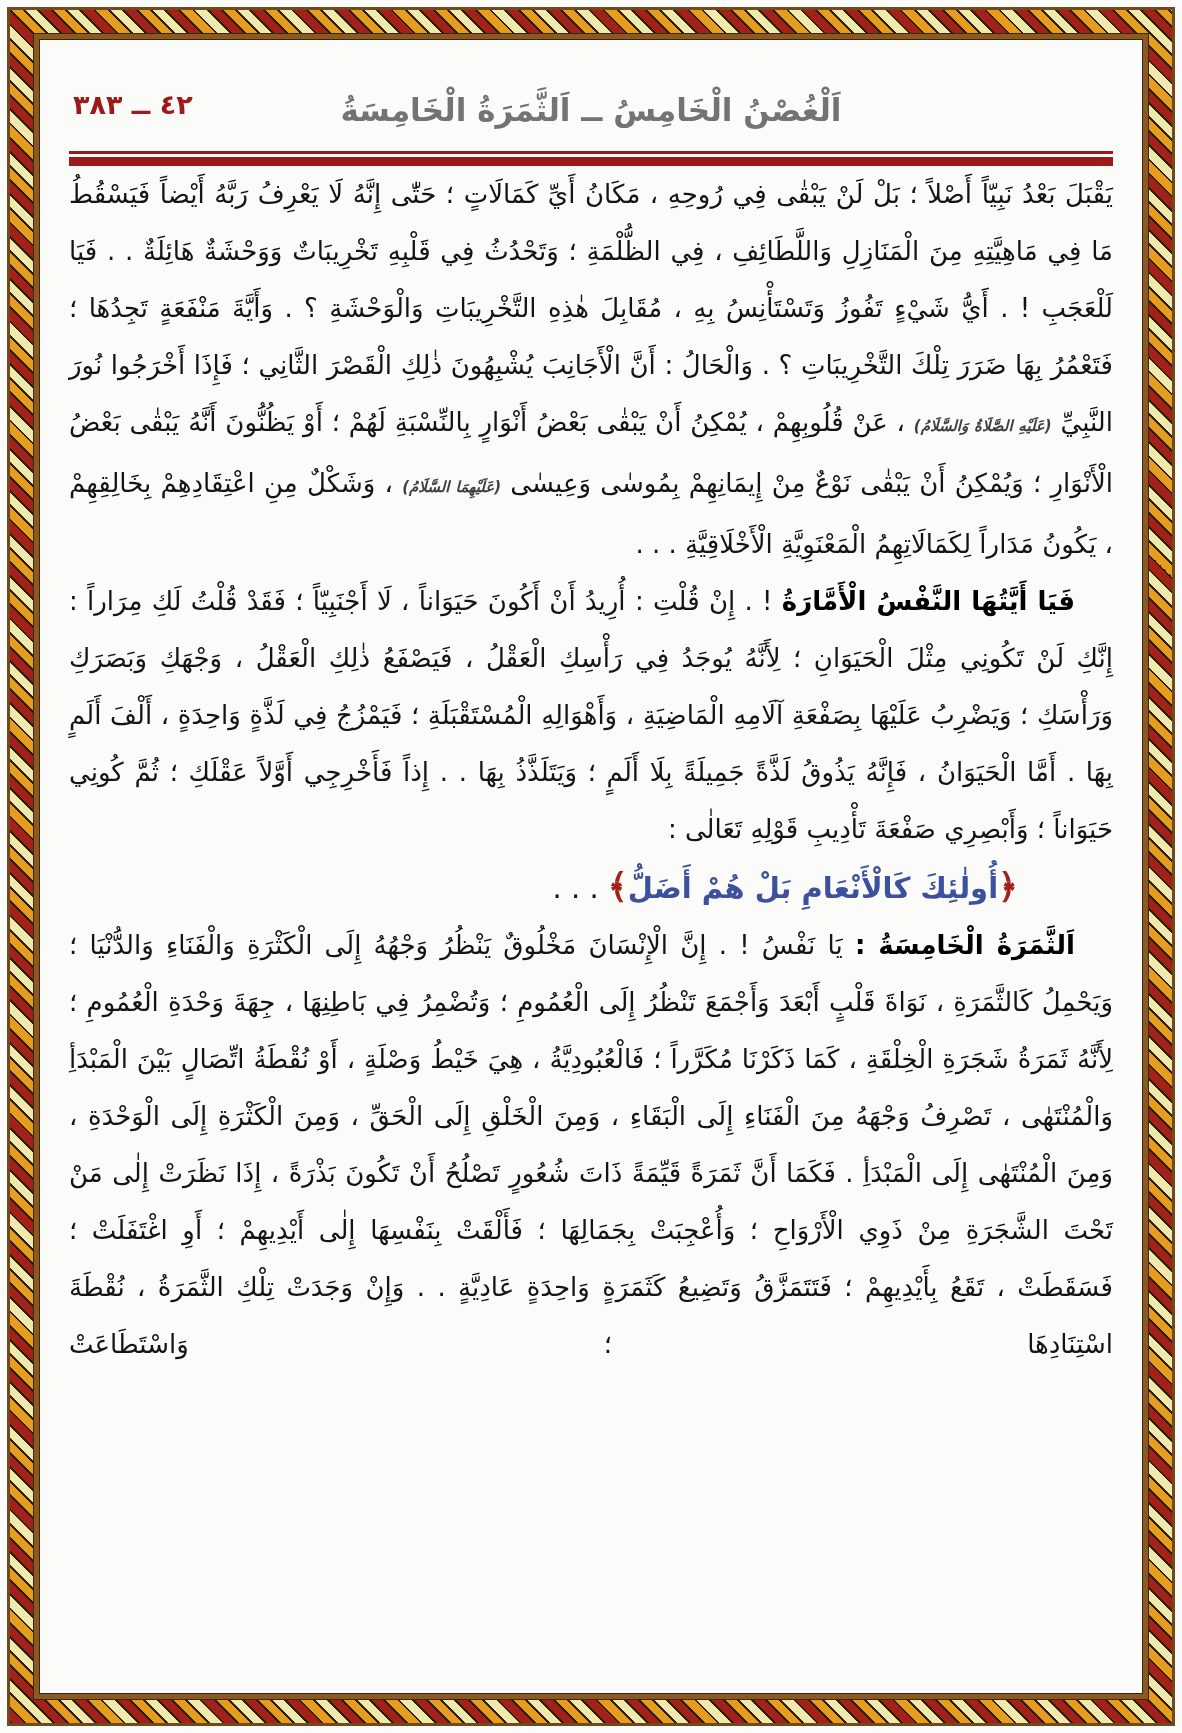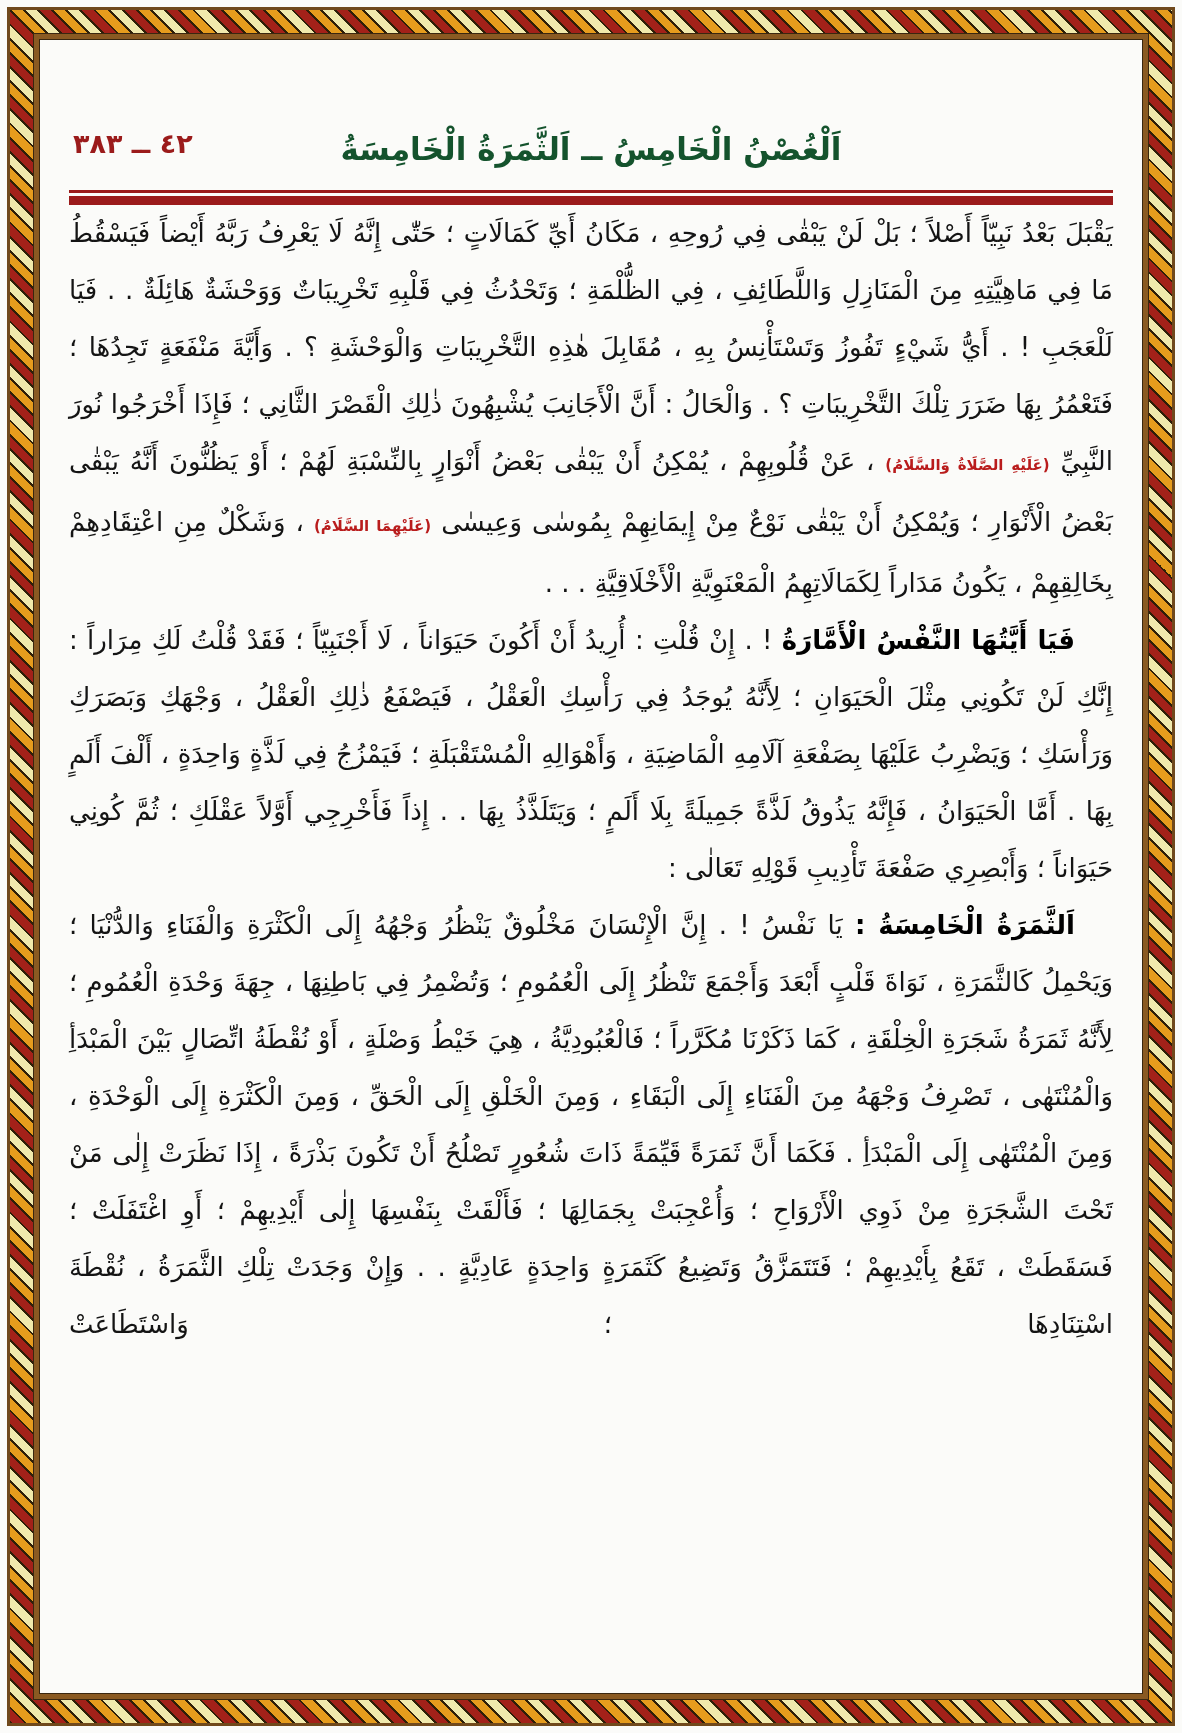--- a/index.html
+++ b/index.html
@@ -27,46 +27,45 @@
     position:absolute;inset:24px;
     background:#fbfbf9;
     border:5px solid #8a5a22;
     box-shadow:0 0 0 1px #3a2710, inset 0 0 0 1px #3a2710;
   }
   .content{
     position:absolute;top:39px;bottom:39px;left:39px;right:39px;
     padding:40px 30px 2px 30px;
     direction:rtl;
     color:#141414;
-    margin-top:39px;
   }
   .header{position:relative;height:62px;}
   .page-num{
     position:absolute;left:4px;top:10px;
     color:#9b1b1b;font-size:27px;font-weight:bold;
     letter-spacing:2px;
   }
   .page-title{
     text-align:center;
-    color:#14532d;font-size:31px;font-weight:bold;
+    color:#737373;font-size:31px;font-weight:bold;
     line-height:62px;
   }
   .rule{margin-top:10px;}
   .rule-thin{height:3px;background:#9b1b1b;}
   .rule-thick{height:9px;background:#9b1b1b;margin-top:3px;}
   .body-text{font-size:26px;line-height:57px;text-align:justify;}
   p.para{margin:0;}
   .p1{margin-top:18px;}
   .p2{margin-top:26px;text-indent:38px;}
   .verse-line{margin-top:2px;text-indent:95px;font-size:29px;}
   .p3{margin-top:28px;text-indent:38px;text-align-last:justify;}
   .lead-red{color:#000000;font-weight:bold;}
   .honorific{
-    color:#b91c1c;font-size:15px;font-weight:bold;
-    letter-spacing:0;white-space:nowrap;
+    color:#404040;font-size:15px;font-weight:bold;
+    letter-spacing:0;white-space:nowrap;font-style:italic;
   }
   .verse-bracket{color:#a32119;font-weight:bold;font-size:34px;}
   .verse-blue{color:#3c509e;font-weight:bold;}
 </style>
 </head>
 <body>
 
 <div class="page">
   <div class="frame-outer">
     <div class="frame-inner"></div>
@@ -83,18 +82,19 @@
       <div class="rule-thin"></div>
       <div class="rule-thick"></div>
     </div>
 
     <div class="body-text">
 
       <p class="para p1"><span>يَقْبَلَ بَعْدُ نَبِيّاً أَصْلاً ؛ بَلْ لَنْ يَبْقٰى فِي رُوحِهِ ، مَكَانُ أَيِّ كَمَالَاتٍ ؛ حَتّٰى إِنَّهُ لَا يَعْرِفُ رَبَّهُ أَيْضاً فَيَسْقُطُ مَا فِي مَاهِيَّتِهِ مِنَ الْمَنَازِلِ وَاللَّطَائِفِ ، فِي الظُّلْمَةِ ؛ وَتَحْدُثُ فِي قَلْبِهِ تَخْرِيبَاتٌ وَوَحْشَةٌ هَائِلَةٌ . . فَيَا لَلْعَجَبِ ! . أَيُّ شَيْءٍ تَفُوزُ وَتَسْتَأْنِسُ بِهِ ، مُقَابِلَ هٰذِهِ التَّخْرِيبَاتِ وَالْوَحْشَةِ ؟ . وَأَيَّةَ مَنْفَعَةٍ تَجِدُهَا ؛ فَتَعْمُرُ بِهَا ضَرَرَ تِلْكَ التَّخْرِيبَاتِ ؟ . وَالْحَالُ : أَنَّ الْأَجَانِبَ يُشْبِهُونَ ذٰلِكِ الْقَصْرَ الثَّانِي ؛ فَإِذَا أَخْرَجُوا نُورَ النَّبِيِّ </span><span class="honorific">(عَلَيْهِ الصَّلَاةُ وَالسَّلَامُ)</span><span> ، عَنْ قُلُوبِهِمْ ، يُمْكِنُ أَنْ يَبْقٰى بَعْضُ أَنْوَارٍ بِالنِّسْبَةِ لَهُمْ ؛ أَوْ يَظُنُّونَ أَنَّهُ يَبْقٰى بَعْضُ الْأَنْوَارِ ؛ وَيُمْكِنُ أَنْ يَبْقٰى نَوْعٌ مِنْ إِيمَانِهِمْ بِمُوسٰى وَعِيسٰى </span><span class="honorific">(عَلَيْهِمَا السَّلَامُ)</span><span> ، وَشَكْلٌ مِنِ اعْتِقَادِهِمْ بِخَالِقِهِمْ ، يَكُونُ مَدَاراً لِكَمَالَاتِهِمُ الْمَعْنَوِيَّةِ الْأَخْلَاقِيَّةِ . . .</span></p>
 
       <p class="para p2"><span class="lead-red">فَيَا أَيَّتُهَا النَّفْسُ الْأَمَّارَةُ</span><span> ! . إِنْ قُلْتِ : أُرِيدُ أَنْ أَكُونَ حَيَوَاناً ، لَا أَجْنَبِيّاً ؛ فَقَدْ قُلْتُ لَكِ مِرَاراً : إِنَّكِ لَنْ تَكُونِي مِثْلَ الْحَيَوَانِ ؛ لِأَنَّهُ يُوجَدُ فِي رَأْسِكِ الْعَقْلُ ، فَيَصْفَعُ ذٰلِكِ الْعَقْلُ ، وَجْهَكِ وَبَصَرَكِ وَرَأْسَكِ ؛ وَيَضْرِبُ عَلَيْهَا بِصَفْعَةِ آلَامِهِ الْمَاضِيَةِ ، وَأَهْوَالِهِ الْمُسْتَقْبَلَةِ ؛ فَيَمْزُجُ فِي لَذَّةٍ وَاحِدَةٍ ، أَلْفَ أَلَمٍ بِهَا . أَمَّا الْحَيَوَانُ ، فَإِنَّهُ يَذُوقُ لَذَّةً جَمِيلَةً بِلَا أَلَمٍ ؛ وَيَتَلَذَّذُ بِهَا . . إِذاً فَأَخْرِجِي أَوَّلاً عَقْلَكِ ؛ ثُمَّ كُونِي حَيَوَاناً ؛ وَأَبْصِرِي صَفْعَةَ تَأْدِيبِ قَوْلِهِ تَعَالٰى :</span></p>
 
+      <p class="para verse-line"><span class="verse-bracket">﴿</span><span class="verse-blue">أُولٰئِكَ كَالْأَنْعَامِ بَلْ هُمْ أَضَلُّ</span><span class="verse-bracket">﴾</span><span> . . .</span></p>
 
       <p class="para p3"><span class="lead-red">اَلثَّمَرَةُ الْخَامِسَةُ :</span><span> يَا نَفْسُ ! . إِنَّ الْإِنْسَانَ مَخْلُوقٌ يَنْظُرُ وَجْهُهُ إِلَى الْكَثْرَةِ وَالْفَنَاءِ وَالدُّنْيَا ؛ وَيَحْمِلُ كَالثَّمَرَةِ ، نَوَاةَ قَلْبٍ أَبْعَدَ وَأَجْمَعَ تَنْظُرُ إِلَى الْعُمُومِ ؛ وَتُضْمِرُ فِي بَاطِنِهَا ، جِهَةَ وَحْدَةِ الْعُمُومِ ؛ لِأَنَّهُ ثَمَرَةُ شَجَرَةِ الْخِلْقَةِ ، كَمَا ذَكَرْنَا مُكَرَّراً ؛ فَالْعُبُودِيَّةُ ، هِيَ خَيْطُ وَصْلَةٍ ، أَوْ نُقْطَةُ اتِّصَالٍ بَيْنَ الْمَبْدَأِ وَالْمُنْتَهٰى ، تَصْرِفُ وَجْهَهُ مِنَ الْفَنَاءِ إِلَى الْبَقَاءِ ، وَمِنَ الْخَلْقِ إِلَى الْحَقِّ ، وَمِنَ الْكَثْرَةِ إِلَى الْوَحْدَةِ ، وَمِنَ الْمُنْتَهٰى إِلَى الْمَبْدَأِ . فَكَمَا أَنَّ ثَمَرَةً قَيِّمَةً ذَاتَ شُعُورٍ تَصْلُحُ أَنْ تَكُونَ بَذْرَةً ، إِذَا نَظَرَتْ إِلٰى مَنْ تَحْتَ الشَّجَرَةِ مِنْ ذَوِي الْأَرْوَاحِ ؛ وَأُعْجِبَتْ بِجَمَالِهَا ؛ فَأَلْقَتْ بِنَفْسِهَا إِلٰى أَيْدِيهِمْ ؛ أَوِ اغْتَفَلَتْ ؛ فَسَقَطَتْ ، تَقَعُ بِأَيْدِيهِمْ ؛ فَتَتَمَزَّقُ وَتَضِيعُ كَثَمَرَةٍ وَاحِدَةٍ عَادِيَّةٍ . . وَإِنْ وَجَدَتْ تِلْكِ الثَّمَرَةُ ، نُقْطَةَ اسْتِنَادِهَا ؛ وَاسْتَطَاعَتْ</span></p>
 
     </div>
   </div>
 </div>
 
 </body></html>

